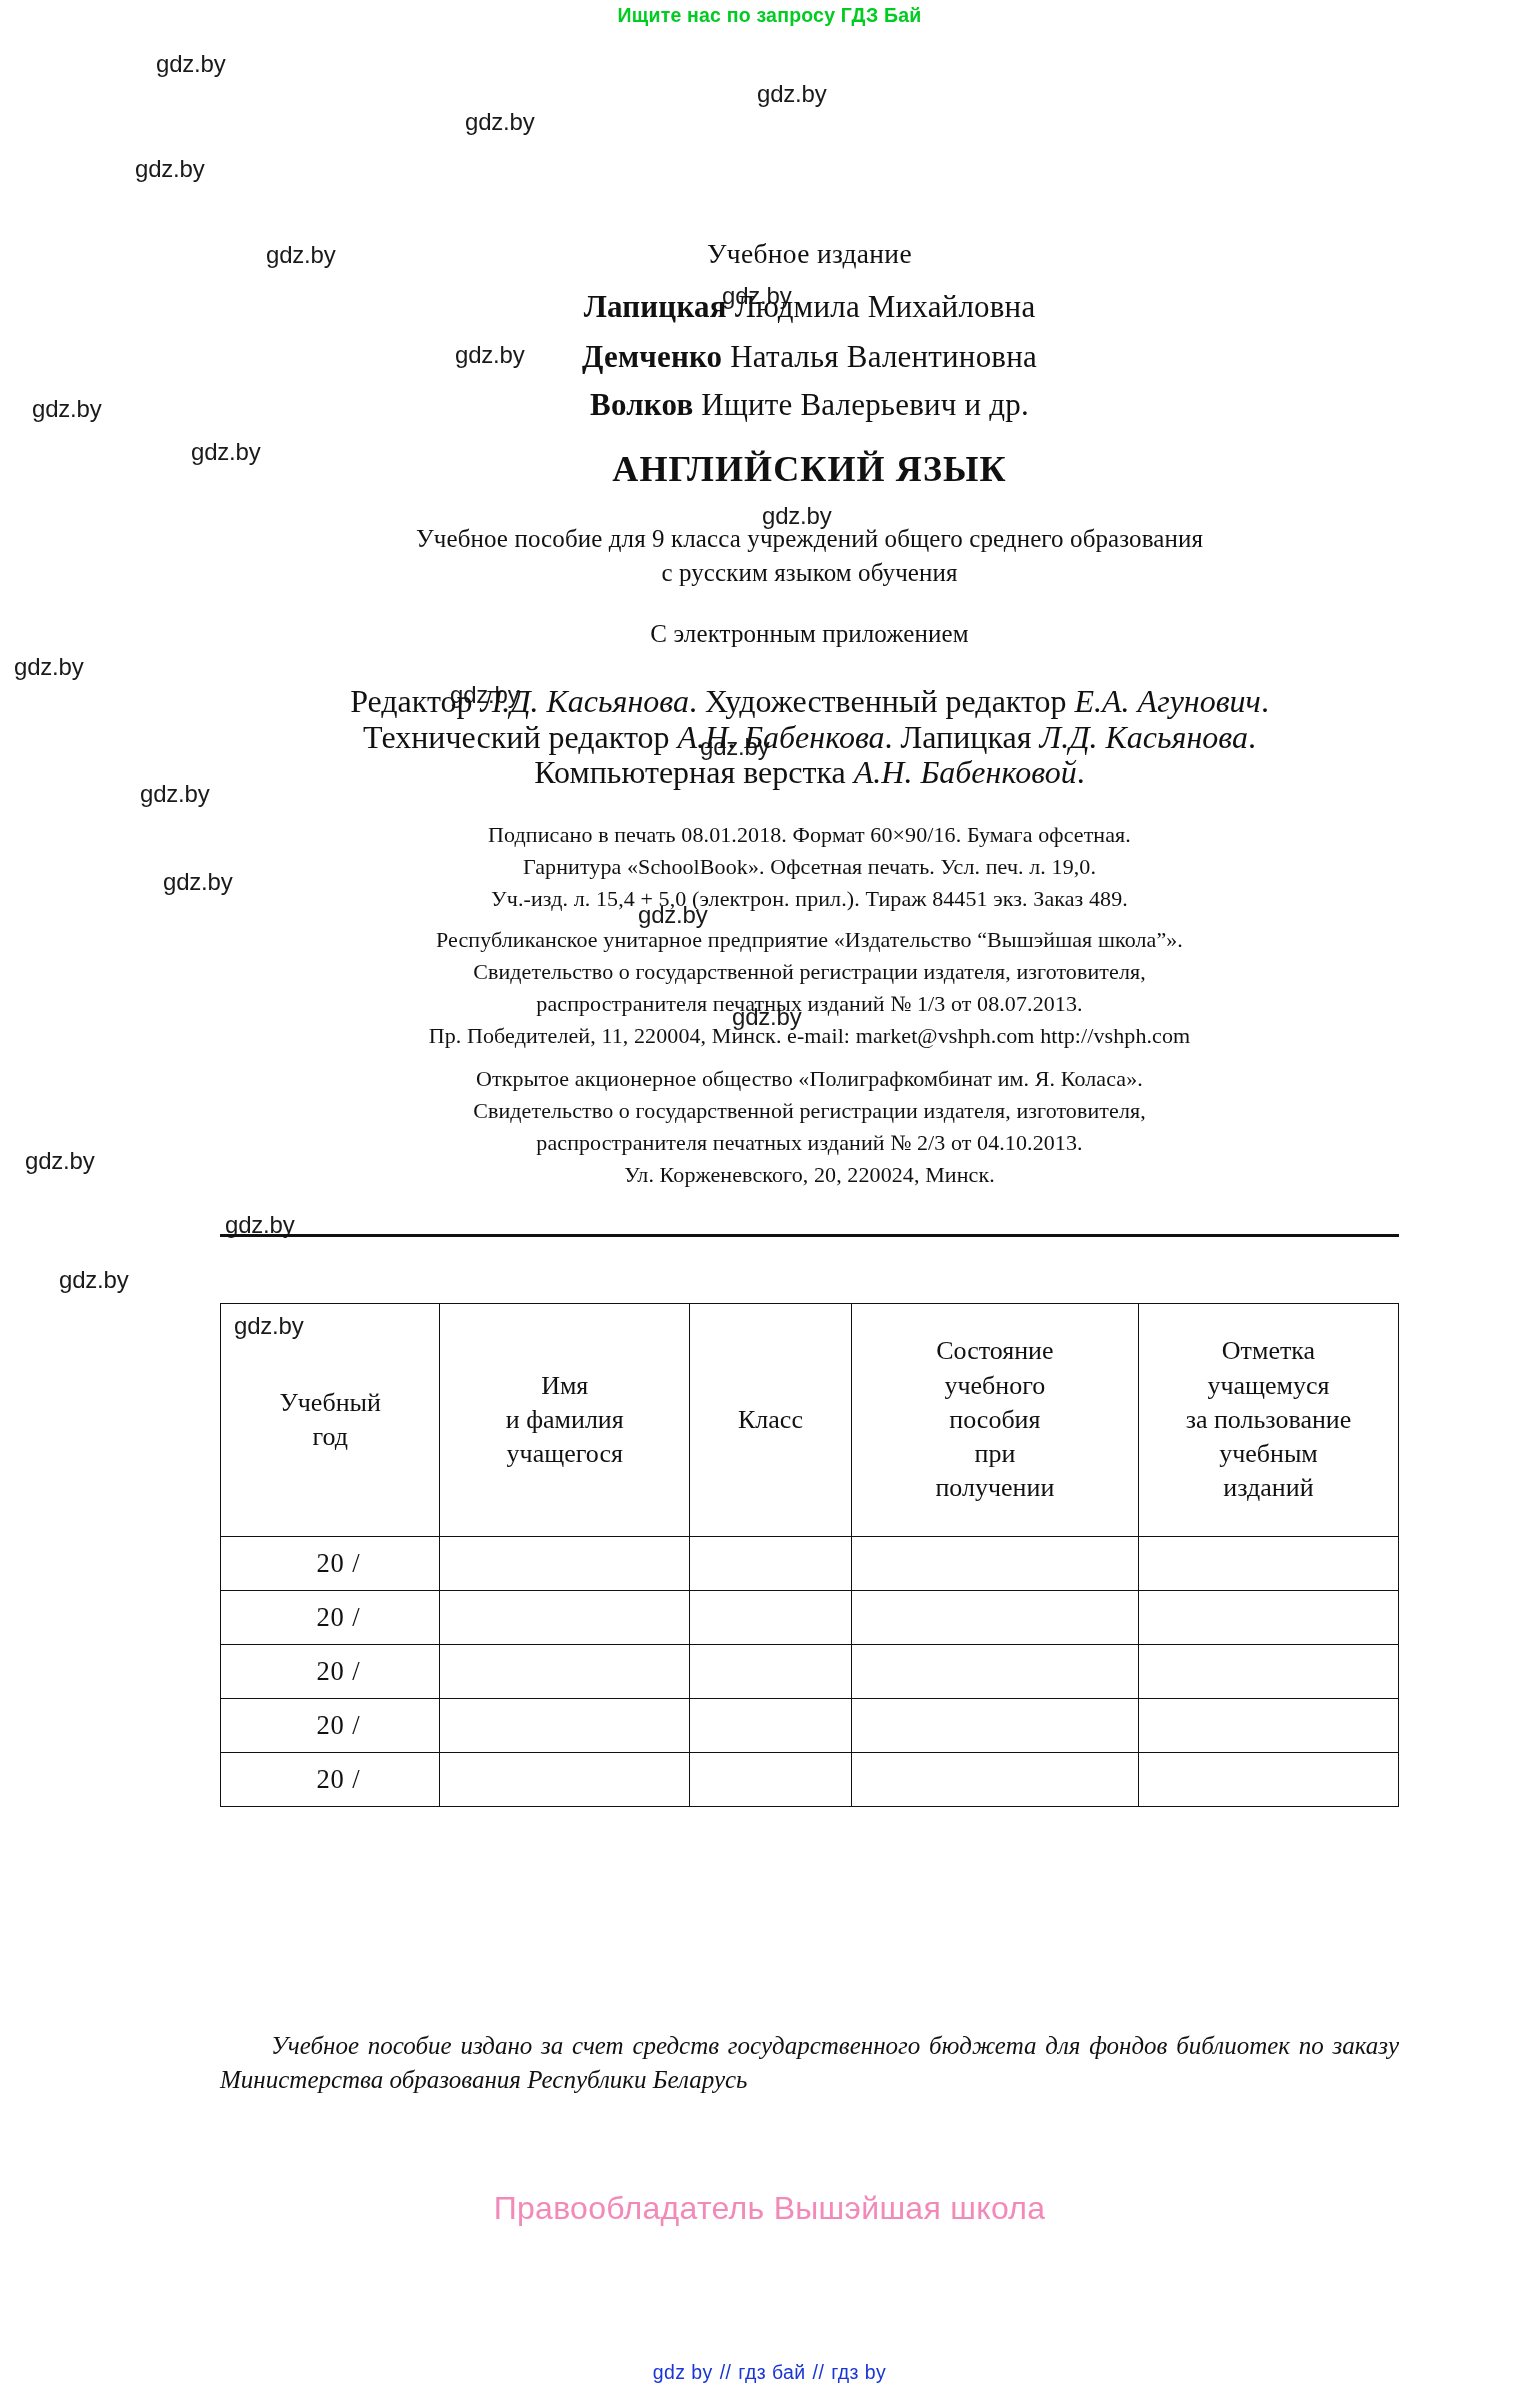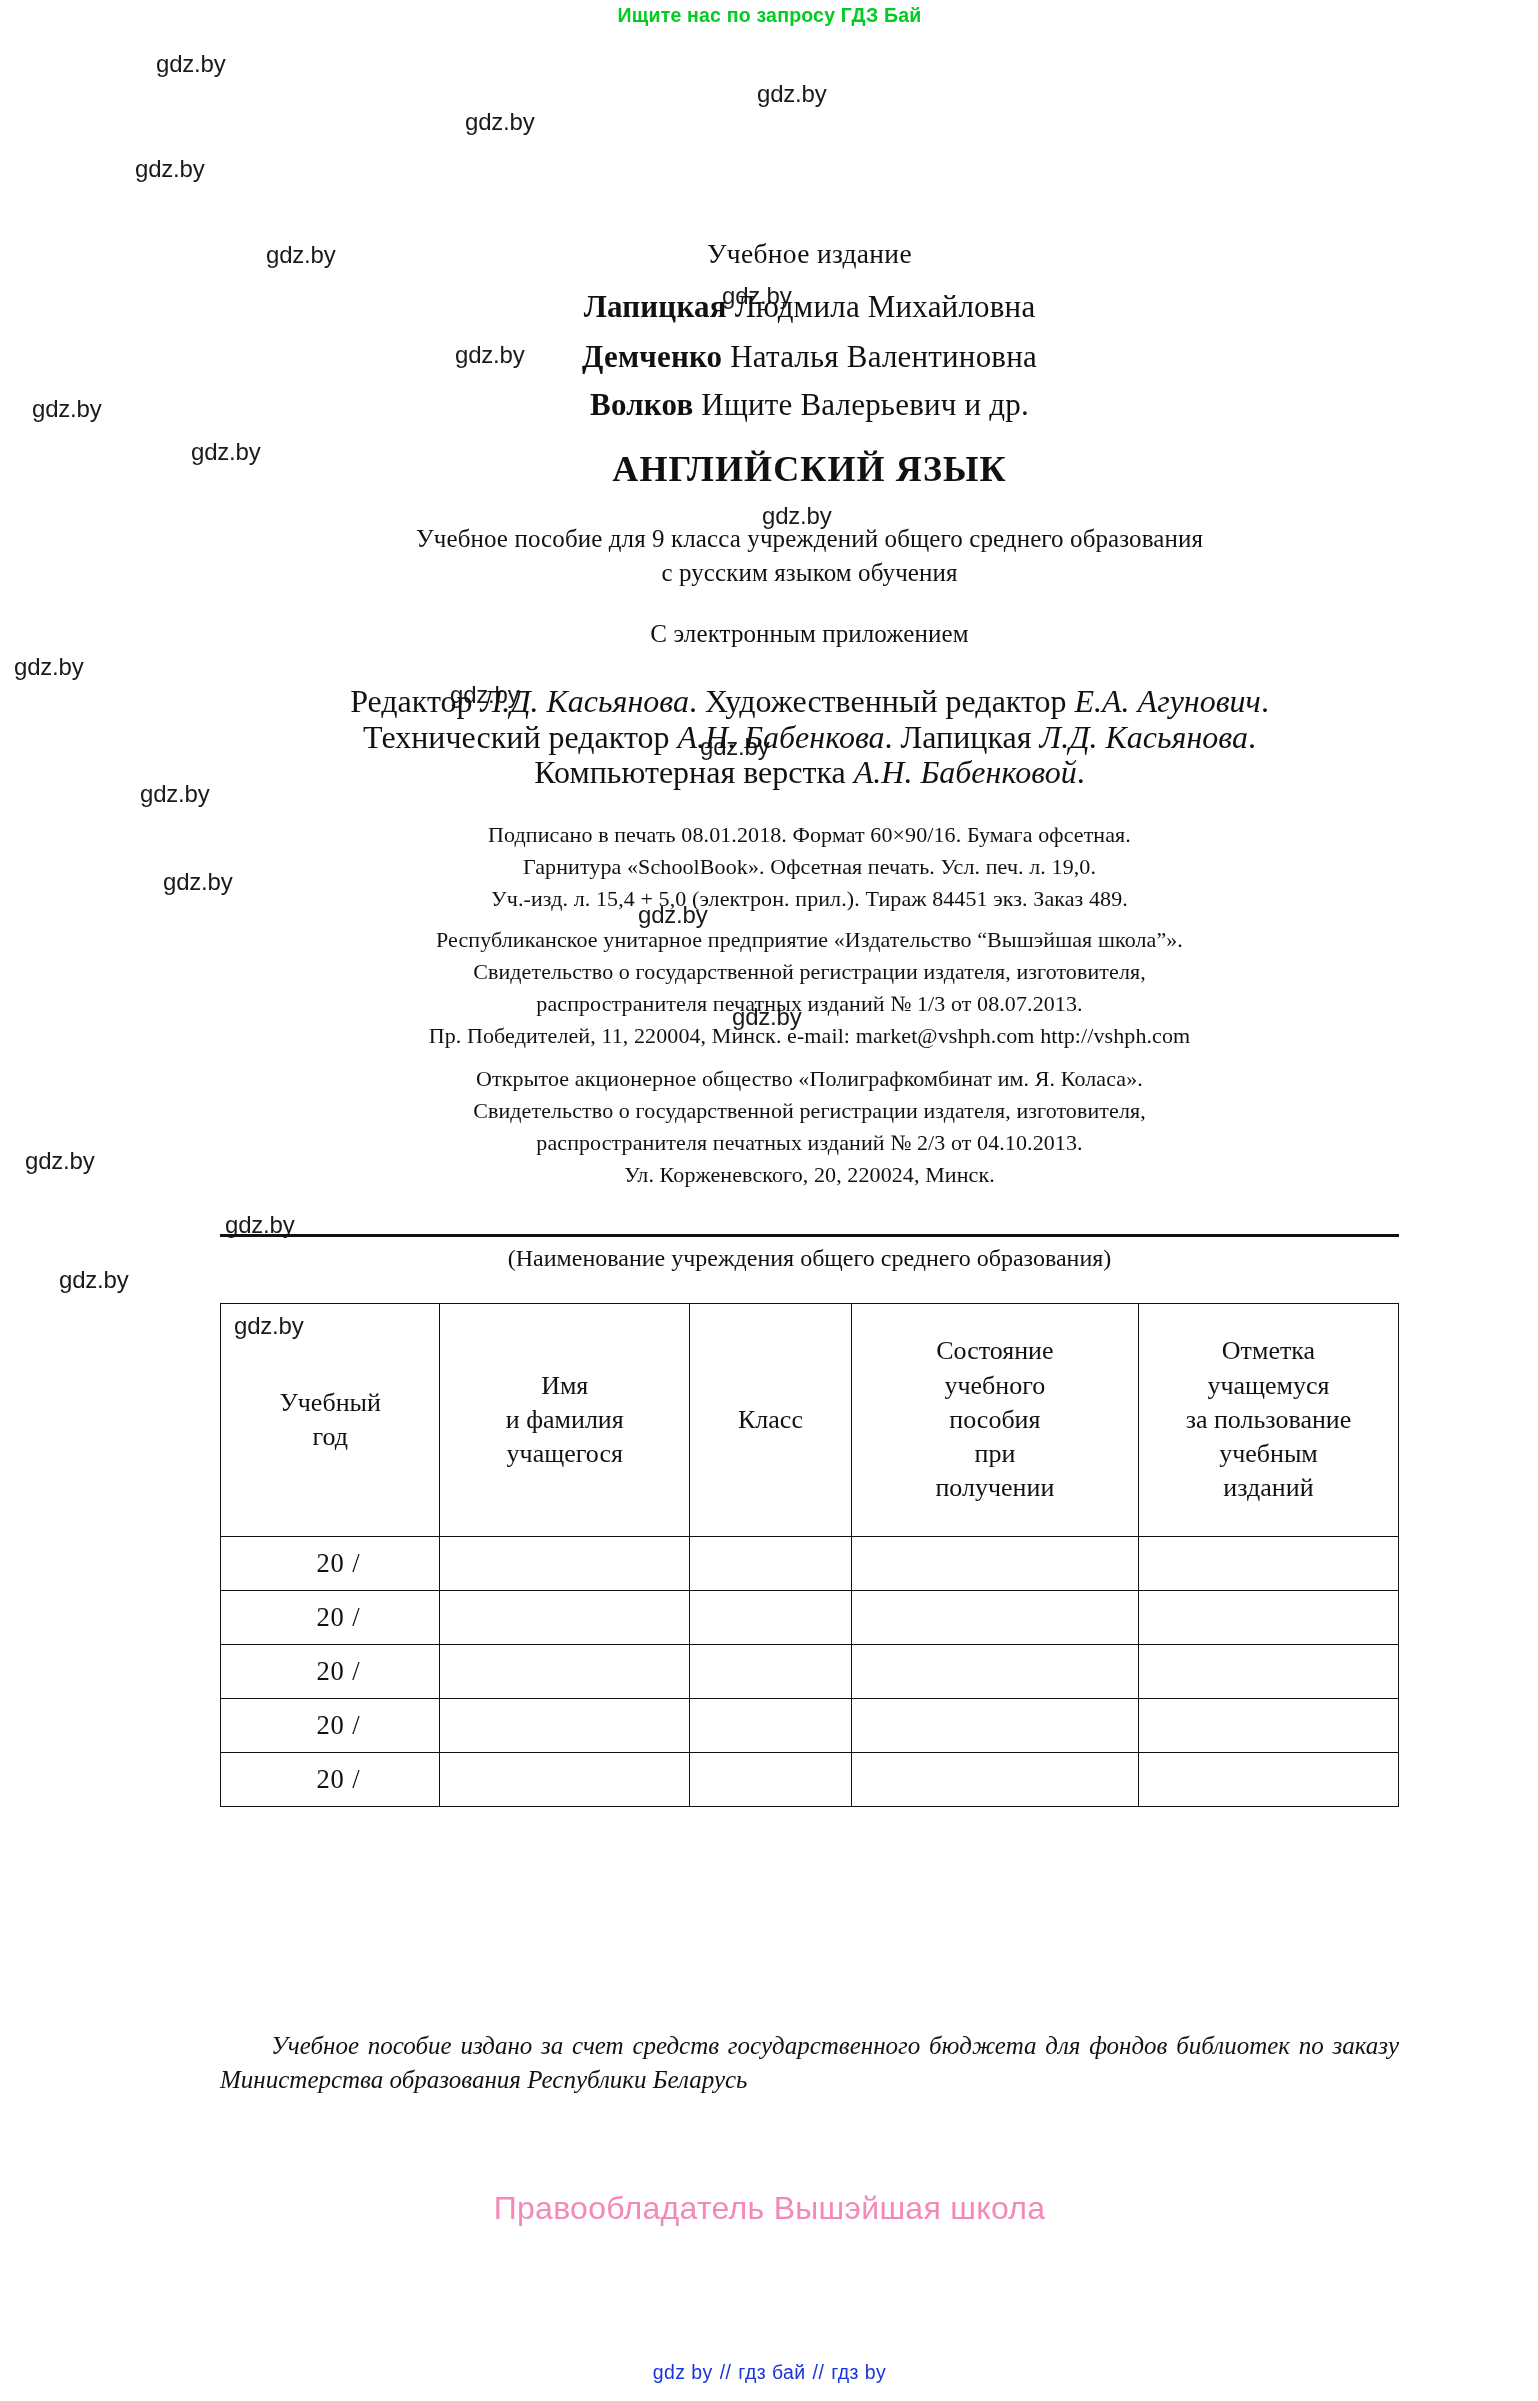--- a/index.html
+++ b/index.html
@@ -309,21 +309,20 @@
     <div class="pub p4">Пр. Победителей, 11, 220004, Минск. e-mail: market@vshph.com  http://vshph.com</div>
 
     <div class="printer r1">Открытое акционерное общество «Полиграфкомбинат им. Я. Коласа».</div>
     <div class="printer r2">Свидетельство о государственной регистрации издателя, изготовителя,</div>
     <div class="printer r3">распространителя печатных изданий № 2/3 от 04.10.2013.</div>
     <div class="printer r4">Ул. Корженевского, 20, 220024, Минск.</div>
 
   </div>
 
   <div class="rule"></div>
-  <div class="table-caption">(Наименование учреждения общего среднего образования)</div>
 
   <table class="reg">
     <thead>
       <tr>
         <th class="col1">
           <div>Учебный</div>
           <div>год</div>
         </th>
         <th class="col2">
           <div>Имя</div>

